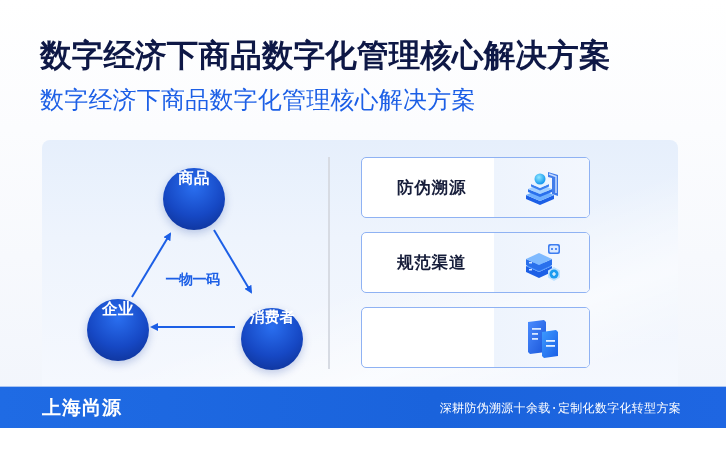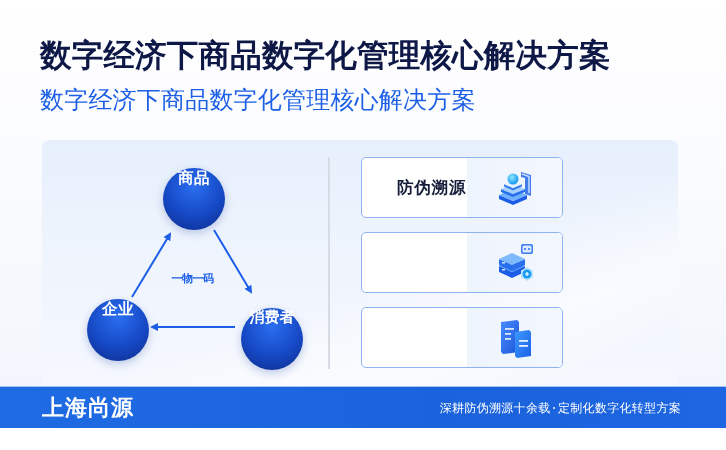--- a/index.html
+++ b/index.html
@@ -41,31 +41,31 @@
     background: radial-gradient(circle at 50% 30%, #2a6ff0 0%, #1648c4 55%, #0c2c8a 100%);
     box-shadow: 0 3px 8px rgba(20, 60, 160, 0.25);
     display: flex; align-items: flex-start; justify-content: center;
     color: #ffffff; font-weight: bold; font-size: 15.5px; letter-spacing: 0.5px;
     pointer-events: auto;
   }
   .node-label { text-align: center; }
 
   .center-label {
     position: absolute; left: 155px; top: 271px; width: 75px;
-    font-size: 11px; font-weight: bold; color: #1c5fe6; text-align: center;
+    font-size: 14px; font-weight: bold; color: #1c5fe6; text-align: center;
     letter-spacing: -0.5px;
   }
 
   .divider {
     position: absolute; left: 328px; top: 157px; width: 2px; height: 212px;
     background: #d7dbe3;
   }
 
   .card {
-    position: absolute; left: 361px; width: 202px; height: 61px;
+    position: absolute; left: 361px; width: 229px; height: 61px;
     border: 1.5px solid #8fb2f3; border-radius: 5px;
     background: #ffffff; overflow: hidden;
     display: flex; align-items: center;
   }
   .card-label {
     position: absolute; left: 35px; top: 0; height: 100%;
     display: flex; align-items: center;
     font-size: 16.5px; font-weight: bold; color: #161d3a; letter-spacing: 0.8px;
   }
   .card-icon-area {
@@ -76,21 +76,21 @@
   .card-icon { width: 48px; height: 48px; }
 
   .footer {
     position: absolute; left: 0; top: 386px; width: 726px; height: 42px;
     background: linear-gradient(90deg, #1f6be4 0%, #1a63dc 60%, #1e66e2 100%);
     border-top: 1px solid #a9c4f2;
   }
   .footer-brand {
     position: absolute; left: 42px; top: 0; height: 42px;
     display: flex; align-items: center;
-    font-size: 22px; font-weight: bold; color: #ffffff; letter-spacing: 1px;
+    font-size: 19px; font-weight: bold; color: #ffffff; letter-spacing: 1px;
   }
   .footer-tagline {
     position: absolute; right: 45px; top: 0; height: 42px;
     display: flex; align-items: center;
     font-size: 12px; color: #ffffff; letter-spacing: 0.3px; font-family: Liberation Mono, monospace;
   }
 </style>
 </head>
 <body>
 
@@ -151,20 +151,21 @@
       <path d="M10 25 L22 30 L34 25 L34 28 L22 33 L10 28 Z" fill="#2a70ec"></path>
       <path d="M10 25 L22 20 L34 25 L22 30 Z" fill="#a5d0ff"></path>
       <path d="M13 20 L22 24 L31 20 L31 22.5 L22 26.5 L13 22.5 Z" fill="#3a7ff0"></path>
       <path d="M13 20 L22 16 L31 20 L22 24 Z" fill="#e6f2ff"></path>
       <circle cx="22" cy="15" r="5.5" fill="url(#ball)"></circle>
     </svg>
   </div>
 </div>
 
 <div class="card" style="top:232px;">
+  <span class="card-label">规范渠道</span>
   <div class="card-icon-area">
     <svg class="card-icon" viewBox="0 0 48 48">
       <rect x="30" y="5" width="12" height="10" rx="2" fill="#3d7df0"></rect>
       <rect x="31.5" y="6.5" width="9" height="7" rx="1.5" fill="#dbe9ff"></rect>
       <circle cx="34" cy="10" r="1" fill="#2a6ff0"></circle>
         <circle cx="38" cy="10" r="1" fill="#2a6ff0"></circle>
       <path d="M8 27 L21 33 L34 27 L34 33 L21 39 L8 33 Z" fill="#1c5fe6"></path>
       <path d="M8 27 L21 21 L34 27 L21 33 Z" fill="#4a94ff"></path>
       <path d="M8 20 L21 26 L34 20 L34 26 L21 32 L8 26 Z" fill="#2a70ec"></path>
       <path d="M8 20 L21 14 L34 20 L21 26 Z" fill="#7fbaff"></path>

